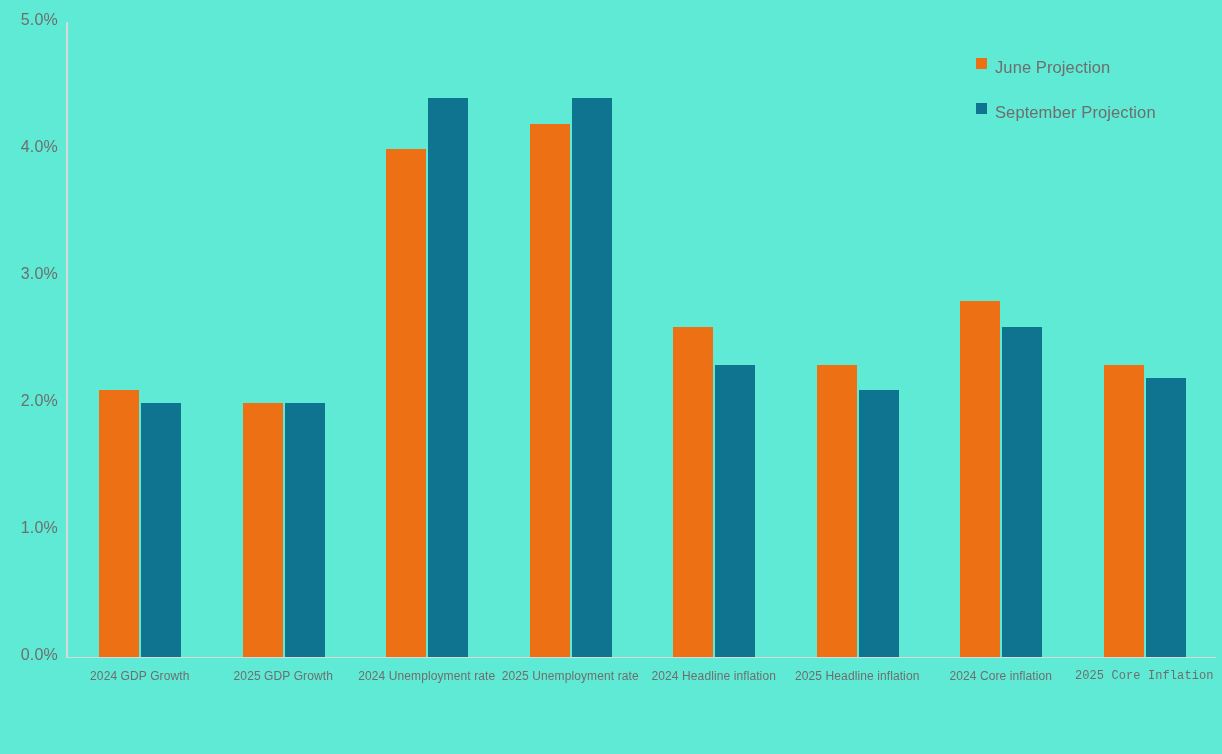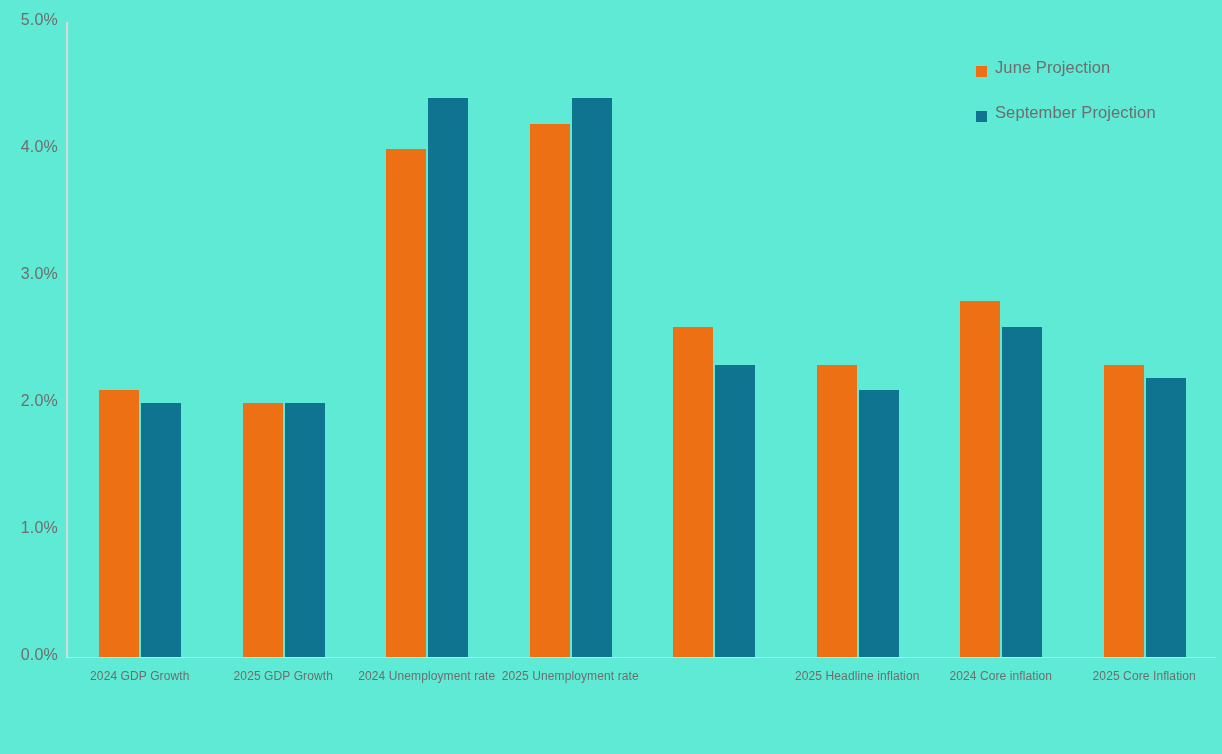--- a/index.html
+++ b/index.html
@@ -91,21 +91,21 @@
   }
 
   
   .legend {
     position: absolute;
     left: 976px;
     top: 58px;
   }
   .legend-item {
     display: flex;
-    align-items: flex-end;
+    align-items: flex-start;
     margin-bottom: 26px;
     white-space: nowrap;
   }
   .legend-swatch {
     width: 11px;
     height: 11px;
     margin-right: 8px;
     flex: 0 0 auto;
   }
   .legend-swatch.june { background: #ED7014; }
@@ -166,23 +166,24 @@
         <div class="bar june" style="height: 292.1px; background: rgb(237, 112, 20);"></div>
         <div class="bar sept" style="height: 279.4px; background: rgb(14, 116, 144);"></div>
       </div>
     </div>
 
   <div class="cat-labels" id="cat-labels">
       <div class="cat-label" style="left: -0.25px;">2024 GDP Growth</div>
       <div class="cat-label" style="left: 143.25px;">2025 GDP Growth</div>
       <div class="cat-label" style="left: 286.75px;">2024 Unemployment rate</div>
       <div class="cat-label" style="left: 430.25px;">2025 Unemployment rate</div>
+      <div class="cat-label" style="left: 573.75px;">2024 Headline inflation</div>
       <div class="cat-label" style="left: 717.25px;">2025 Headline inflation</div>
       <div class="cat-label" style="left: 860.75px;">2024 Core inflation</div>
-      <div class="cat-label" style="left: 1004.25px;">2025 Core Inflation</div>
+      <div class="cat-label" style="left: 1004.25px; font-family: Liberation Mono, monospace;">2025 Core Inflation</div>
     </div>
 
   <div class="legend" id="legend">
       <div class="legend-item">
         <span class="legend-swatch june" style="background: rgb(237, 112, 20);"></span>
         <span class="legend-text">June Projection</span>
       </div>
       <div class="legend-item">
         <span class="legend-swatch sept" style="background: rgb(14, 116, 144);"></span>
         <span class="legend-text">September Projection</span>

